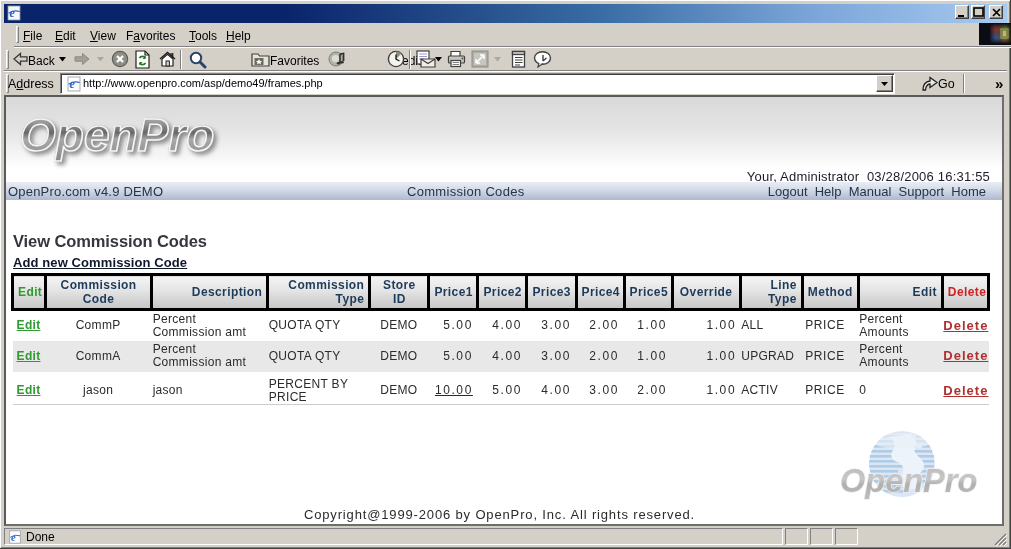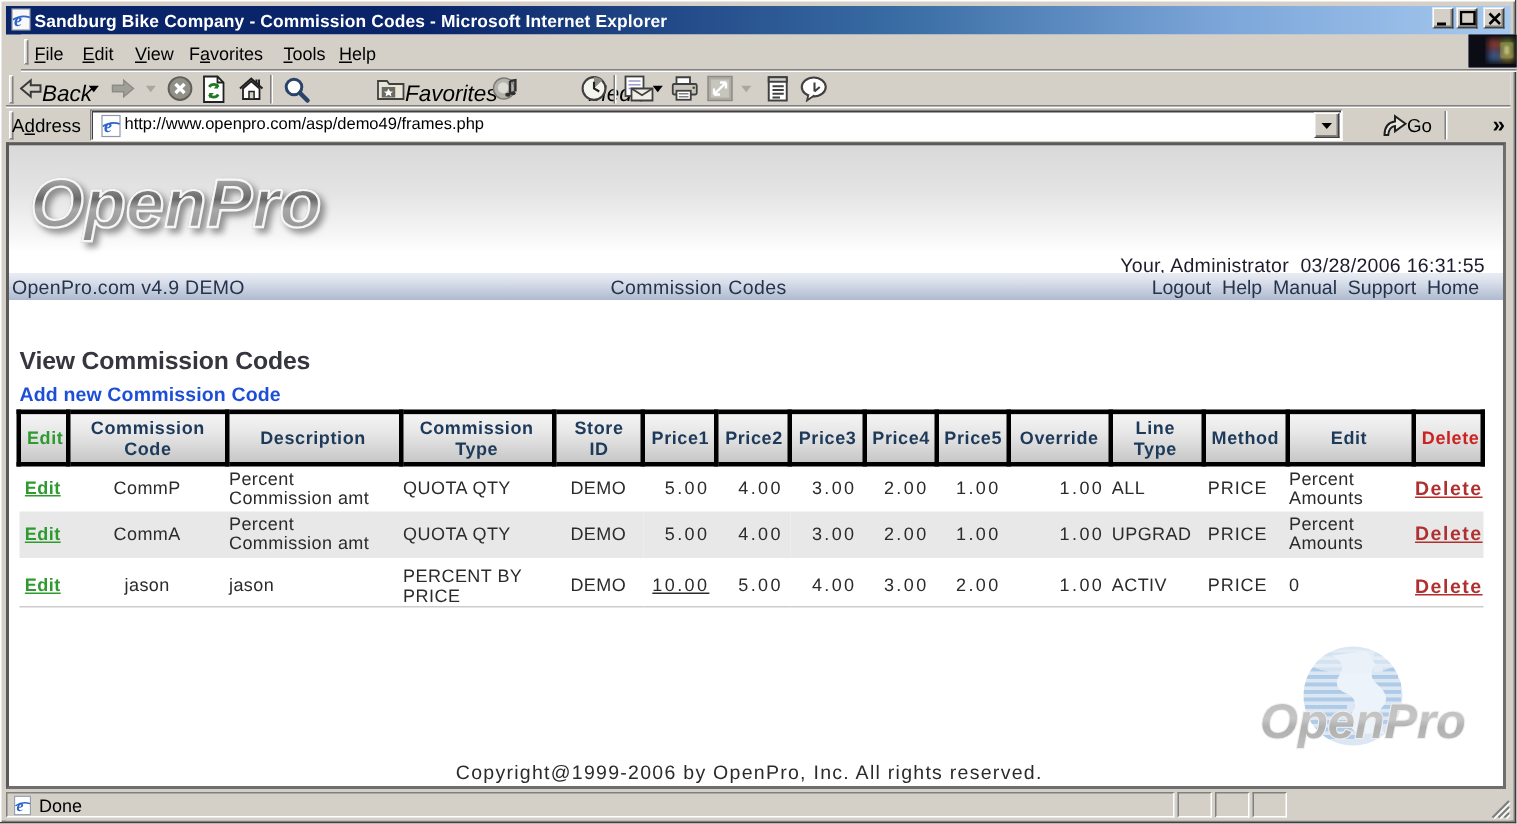--- a/index.html
+++ b/index.html
@@ -21,21 +21,21 @@
 #menubar { position:absolute; left:14px; top:23px; width:1003px; height:24px; background:#D4D0C8;
   border-bottom:1px solid #808080; box-shadow:0 1px 0 #fff; }
 .grip { position:absolute; left:2px; width:3px;
   border:1px solid; border-color:#fff #808080 #808080 #fff; }
 .mitem { position:absolute; top:6px; font-size:12px; color:#000; }
 .mitem u { text-decoration:underline; }
 #winlogo { position:absolute; right:1px; top:0px; width:37px; height:22px; background:#020430; overflow:hidden; }
 #toolbar { position:absolute; left:4px; top:48px; width:1003px; height:23px; background:#D4D0C8;
   border-bottom:1px solid #808080; box-shadow:0 1px 0 #fff; }
 .ticon { position:absolute; top:2px; }
-.tlabel { position:absolute; top:6px; font-size:15px; color:#000;font-style:italic; }
+.tlabel { position:absolute; top:6px; font-size:12px; color:#000; }
 .tsep { position:absolute; top:2px; width:2px; height:19px; border-left:1px solid #808080; border-right:1px solid #fff; }
 #addrbar { position:absolute; left:4px; top:72px; width:1003px; height:23px; background:#D4D0C8; }
 #addrlabel { position:absolute; left:4px; top:5px; font-size:12.5px; color:#000; }
 #addrinput { position:absolute; left:56px; top:1px; width:835px; height:21px; background:#fff;
   border:1px solid; border-color:#808080 #fff #fff #808080;
   box-shadow: inset 1px 1px 0 #404040; }
 #addrinput .url { position:absolute; left:22px; top:3px; font-size:11px; color:#000; letter-spacing:0px; }
 #aicon { position:absolute; left:5px; top:2px; width:16px; height:16px; }
 #addrdrop { position:absolute; right:1px; top:1px; width:17px; height:17px; background:#D4D0C8;
   border:1px solid; border-color:#fff #404040 #404040 #fff; box-shadow: inset -1px -1px 0 #808080; }
@@ -56,55 +56,54 @@
   -webkit-background-clip:text; -webkit-text-fill-color:transparent;
   -webkit-text-stroke:1.6px #f6f6f6;
   filter: drop-shadow(3px 3px 2px rgba(80,80,80,0.6)); }
 #userline { position:absolute; right:12px; top:72px; font-size:13px; color:#1c1c2c; letter-spacing:0.2px; }
 #bluebar { position:absolute; left:0; top:85px; width:996px; height:18px;
   background:linear-gradient(to bottom,#EAEDF4 0%,#D8DEEA 35%,#AFBACF 100%); font-size:12.5px; color:#24344c; }
 #bluebar .l { position:absolute; left:2px; top:2px; font-size:13px; letter-spacing:0.2px;text-align:right; }
 #bluebar .c { position:absolute; left:401px; top:2px; font-size:13px; letter-spacing:0.3px; }
 #bluebar .r { position:absolute; right:16px; top:2px; font-size:13px; letter-spacing:0px; }
 #vheading { position:absolute; left:7px; top:135px; font-size:16.5px; font-weight:bold; color:#36363e; letter-spacing:-0.1px; }
-#addlink { position:absolute; left:7px; top:158px; font-size:13px; font-weight:bold; color:#1d4ed8; letter-spacing:0.1px; }
+#addlink { position:absolute; left:7px; top:158px; font-size:13px; font-weight:bold; color:#0f172a; text-decoration:underline; letter-spacing:0.1px; }
 
 #ctable { position:absolute; left:5px; top:176px; width:979px; border-collapse:collapse;
   font-size:12px; color:#2b2b2b; table-layout:fixed; }
 #ctable th { background:linear-gradient(to bottom,#F4F4F4 0%,#E6E6E6 40%,#C6C6C6 100%); color:#1E3A5A;
   border:3px solid #000; font-size:12px; font-weight:bold; padding:2px 4px; height:33px;
   letter-spacing:0.4px; line-height:14px; }
 #ctable td { padding:1px 2px 1px 1px; height:31px; letter-spacing:0.3px; line-height:13px; }
 #ctable td.num { letter-spacing:1.6px; }
 #ctable td.mth { text-align:left; padding-left:3px; letter-spacing:0.6px; }
 #ctable tr.g td { background:#E8E8E8; }
 #ctable tr.last td { border-bottom:1px solid #ccc; padding-top:6px; padding-bottom:0; }
 .edit { color:#2F9A2F; font-weight:bold; text-decoration:underline; }
 .del { color:#B03030; font-weight:bold; text-decoration:underline; font-size:13px; letter-spacing:1px; }
-.tr { text-align:right; } .tc { text-align:center; } .tl { text-align:center; }
+.tr { text-align:right; } .tc { text-align:center; } .tl { text-align:right; }
 #ctable th.tl { padding-left:2px; }
 
 #globe { position:absolute; left:820px; top:330px; width:160px; height:78px; }
 #copyright { position:absolute; left:0; top:410px; width:996px; text-align:center; font-size:13px; color:#2b2b2b; letter-spacing:0.85px; padding-right:9px; }
 
 #statusbar { position:absolute; left:4px; top:527px; width:1003px; height:20px; background:#D4D0C8; }
 .pane { position:absolute; top:1px; height:17px;
   border:1px solid; border-color:#808080 #fff #fff #808080; font-size:12px; color:#000; }
 #grip { position:absolute; right:0px; top:6px; width:13px; height:13px; }
 </style>
 </head>
 <body>
 <div id="frame"></div>
   <div id="titlebar">
     <svg id="tbicon" viewBox="0 0 16 16">
       <rect x="2" y="1" width="12" height="14" fill="#F8F8F8" stroke="#9098A8" stroke-width="0.8"></rect>
       <text x="3.4" y="12" font-family="Liberation Serif" font-style="italic" font-weight="bold" font-size="12" fill="#2E64C8">e</text>
       <path d="M2.6 8.2 Q8 4.6 13.8 6.6" stroke="#2E64C8" stroke-width="1.1" fill="none"></path>
     </svg>
-    <span id="tbtext">Sandburg Bike Company - Commission Codes - Microsoft Internet Explorer</span>
     <div class="wbtn" style="left:951px;">
       <svg width="12" height="12">
         <rect x="1" y="8" width="6" height="2" fill="#000"></rect>
       </svg>
     </div>
     <div class="wbtn" style="left:967px;">
       <svg width="12" height="12">
         <rect x="1" y="1" width="9" height="8" fill="none" stroke="#000" stroke-width="1.6"></rect>
       </svg>
     </div>

